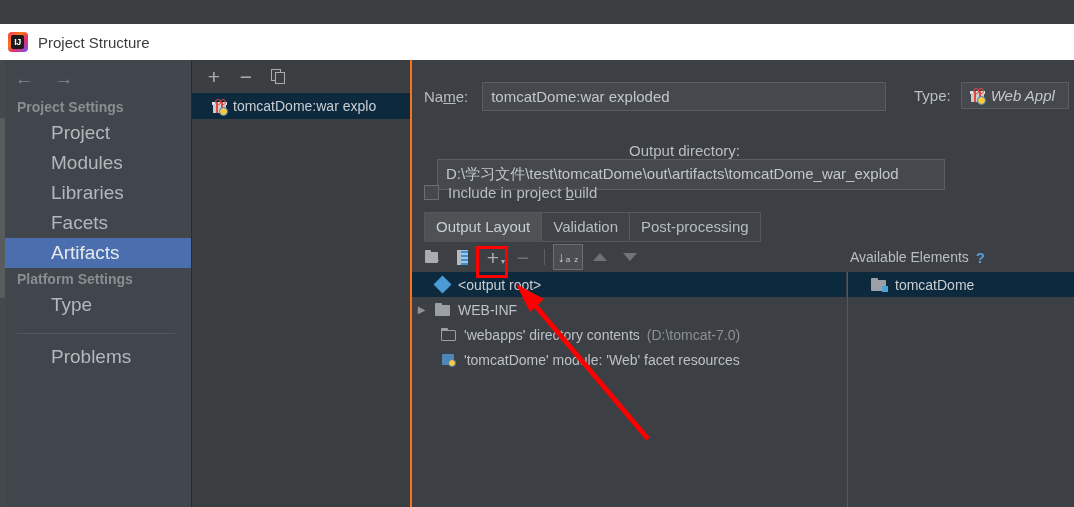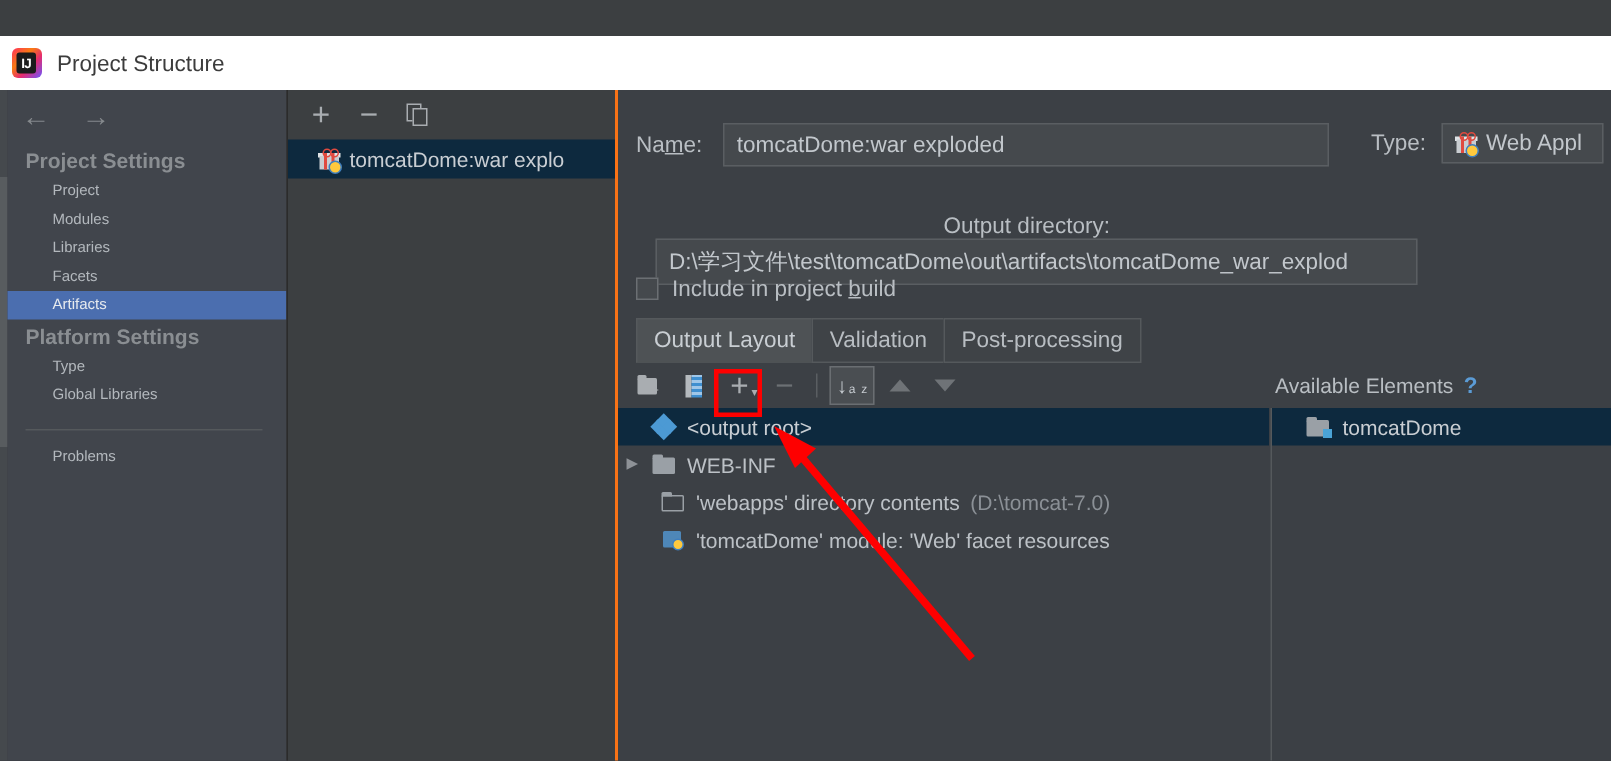--- a/index.html
+++ b/index.html
@@ -45,21 +45,21 @@
   .nav-buttons{height:36px;display:flex;align-items:center;padding-left:8px;gap:18px;}
   .nav-arrow{
     color:#85898d;font-size:19px;line-height:19px;width:22px;text-align:center;
     user-select:none;
   }
   .side-group{
     font-weight:bold;color:#8a8e92;font-size:14px;
     padding:3px 0 3px 12px;
   }
   .side-item{
-    color:#b3b8bd;font-size:10px;padding:4px 0 4px 30px;
+    color:#b3b8bd;font-size:19px;padding:4px 0 4px 46px;
   }
   .side-item.selected{background:#4b6eaf;color:#e6eaee;}
   .side-sep{
     height:1px;background:#55595c;margin:13px 16px 8px 12px;
   }
 
   
   .list-panel{
     position:absolute;left:191px;top:36px;width:219px;height:471px;
     background:#3c3f41;border-left:1px solid #2b2b2b;
@@ -101,21 +101,21 @@
   .lbl{color:#b9bec3;font-size:15px;}
   .lbl u{text-decoration:underline;}
   .txtfield{
     background:#45494d;border:1px solid #5a5e62;color:#c2c7cc;
     font-size:15px;padding:5px 8px;box-sizing:border-box;white-space:nowrap;overflow:hidden;
   }
   .row-type{position:absolute;left:502px;top:22px;display:flex;align-items:center;}
   .combo{
     background:#45494d;border:1px solid #5a5e62;color:#c2c7cc;font-size:15px;
     padding:4px 8px;display:flex;align-items:center;gap:6px;box-sizing:border-box;
-    white-space:nowrap;overflow:hidden;
+    white-space:nowrap;overflow:hidden;font-style:italic;
   }
   .row-out{position:absolute;left:12px;top:82px;display:flex;align-items:center;flex-direction:column;}
   .row-chk{position:absolute;left:12px;top:124px;display:flex;align-items:center;gap:9px;}
   .checkbox{
     width:15px;height:15px;border:1px solid #6b6f73;background:#45494d;box-sizing:border-box;
   }
 
   
   .tabs{position:absolute;left:12px;top:152px;display:flex;}
   .tab{
@@ -225,21 +225,20 @@
 
     <div class="side-group">Project Settings</div>
     <div class="side-item">Project</div>
     <div class="side-item">Modules</div>
     <div class="side-item">Libraries</div>
     <div class="side-item">Facets</div>
     <div class="side-item selected">Artifacts</div>
 
     <div class="side-group">Platform Settings</div>
     <div class="side-item">Type</div>
-    <div class="side-item">Global Libraries</div>
 
     <div class="side-sep"></div>
     <div class="side-item">Problems</div>
   </div>
 
   <div class="list-panel">
     <div class="list-toolbar">
       <div class="tb-btn">
         <span class="plus-glyph">+</span>
       </div>

